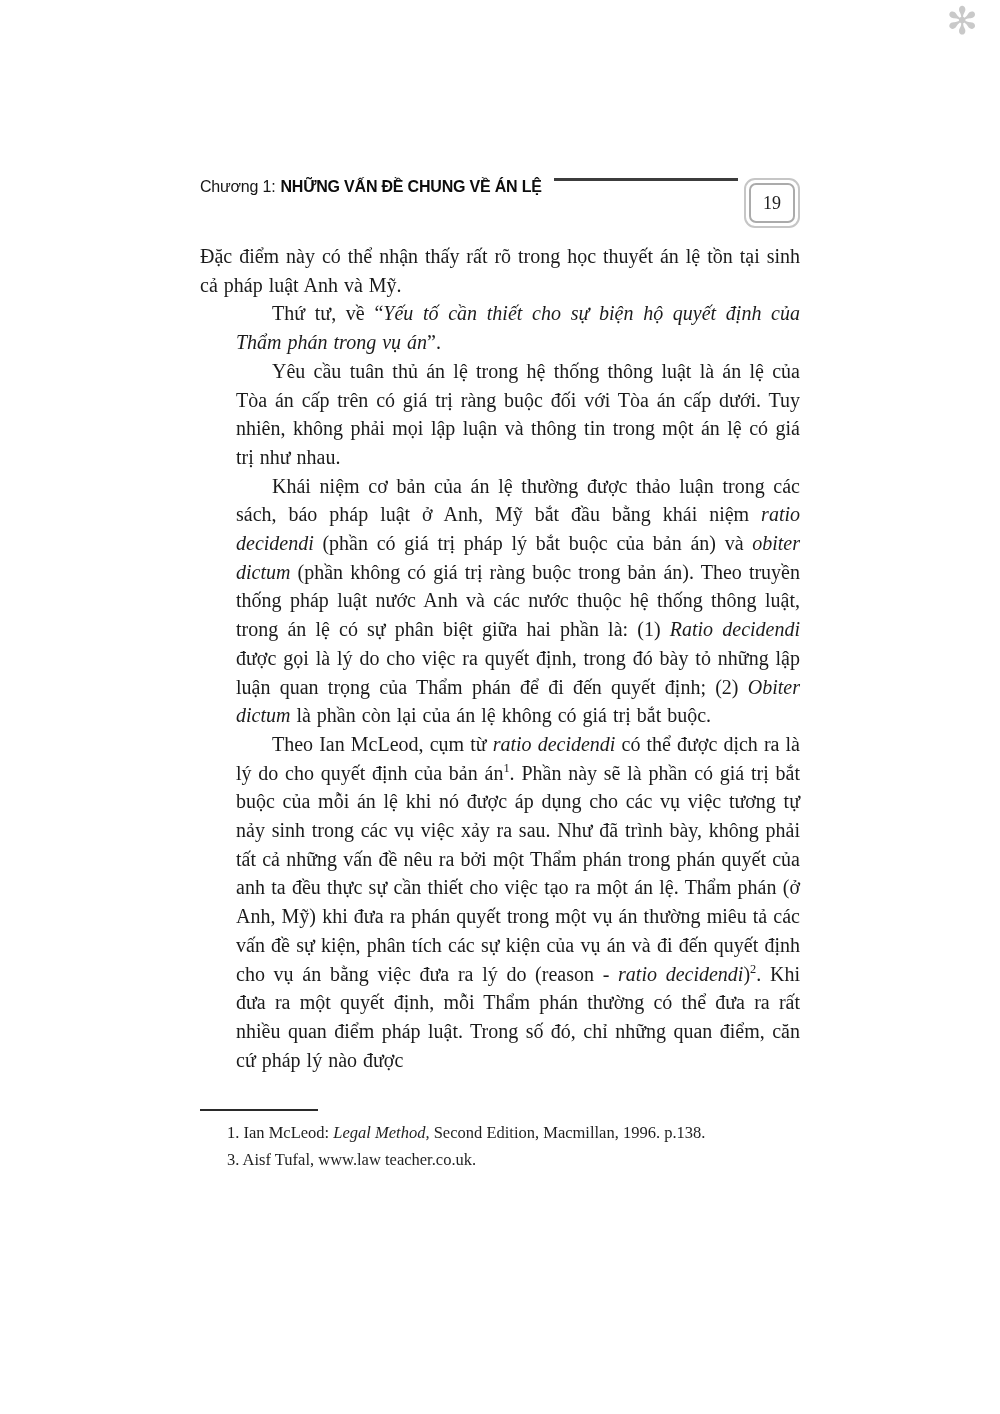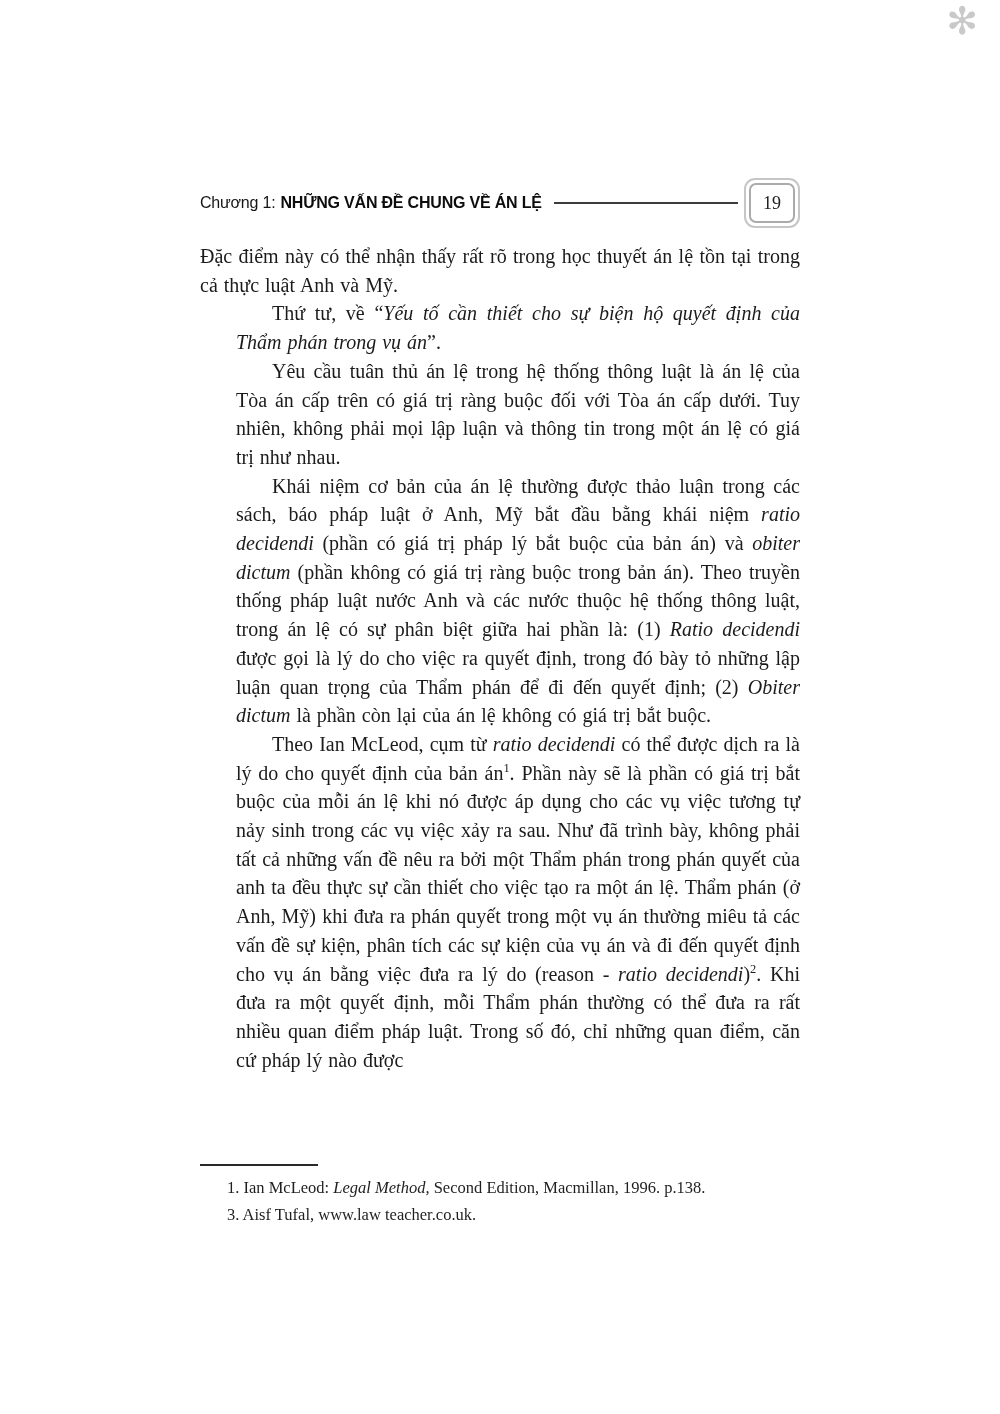--- a/index.html
+++ b/index.html
@@ -22,21 +22,20 @@
     line-height: 1;
     user-select: none;
   }
   
   .chapter-header {
     position: absolute;
     left: 200px;
     top: 178px;
     width: 600px;
     display: flex;
-    align-items: center;
     font-family: "Liberation Sans", sans-serif;
     font-size: 16px;
     white-space: nowrap;
   }
   .chapter-prefix { font-weight: 400; color: #151515; letter-spacing: -0.2px; }
   .chapter-title  { font-weight: 700; color: #0d0d0d; margin-left: 5px; letter-spacing: -0.2px; }
   .header-rule {
     flex: 1 1 auto;
     height: 2.5px;
     background: #3c3c3c;
@@ -77,21 +76,21 @@
     text-align: justify;
     word-spacing: 1px;
   }
   .body-text p.indent { text-indent: 36px; margin-left: 36px; }
   em { font-style: italic; }
   sup { font-size: 0.62em; line-height: 0; vertical-align: super; }
   
   .footnotes {
     position: absolute;
     left: 200px;
-    top: 1164px;
+    top: 1109px;
     width: 600px;
   }
   .footnote-divider {
     width: 118px;
     height: 2px;
     background: #2a2a2a;
     margin-bottom: 9px;
   }
   .footnote-item {
     font-size: 16.5px;
@@ -112,21 +111,21 @@
     <span class="chapter-title">NHỮNG VẤN ĐỀ CHUNG VỀ ÁN LỆ</span>
     <span class="header-rule"></span>
     <span class="page-number-box">
       <span class="page-number-inner">
         <span class="page-number">19</span>
       </span>
     </span>
   </div>
 
   <div class="body-text">
-    <p><span>Đặc điểm này có thể nhận thấy rất rõ trong học thuyết án lệ tồn tại trong cả thực luật Anh và Mỹ.</span></p>
+    <p><span>Đặc điểm này có thể nhận thấy rất rõ trong học thuyết án lệ tồn tại sinh cả pháp luật Anh và Mỹ.</span></p>
     <p class="indent"><span>Thứ tư, về “</span><em>Yếu tố cần thiết cho sự biện hộ quyết định của Thẩm phán trong vụ án</em><span>”.</span></p>
     <p class="indent"><span>Yêu cầu tuân thủ án lệ trong hệ thống thông luật là án lệ của Tòa án cấp trên có giá trị ràng buộc đối với Tòa án cấp dưới. Tuy nhiên, không phải mọi lập luận và thông tin trong một án lệ có giá trị như nhau.</span></p>
     <p class="indent"><span>Khái niệm cơ bản của án lệ thường được thảo luận trong các sách, báo pháp luật ở Anh, Mỹ bắt đầu bằng khái niệm </span><em>ratio decidendi</em><span> (phần có giá trị pháp lý bắt buộc của bản án) và </span><em>obiter dictum</em><span> (phần không có giá trị ràng buộc trong bản án). Theo truyền thống pháp luật nước Anh và các nước thuộc hệ thống thông luật, trong án lệ có sự phân biệt giữa hai phần là: (1) </span><em>Ratio decidendi</em><span> được gọi là lý do cho việc ra quyết định, trong đó bày tỏ những lập luận quan trọng của Thẩm phán để đi đến quyết định; (2) </span><em>Obiter dictum</em><span> là phần còn lại của án lệ không có giá trị bắt buộc.</span></p>
     <p class="indent"><span>Theo Ian McLeod, cụm từ </span><em>ratio decidendi</em><span> có thể được dịch ra là lý do cho quyết định của bản án</span><sup>1</sup><span>. Phần này sẽ là phần có giá trị bắt buộc của mỗi án lệ khi nó được áp dụng cho các vụ việc tương tự nảy sinh trong các vụ việc xảy ra sau. Như đã trình bày, không phải tất cả những vấn đề nêu ra bởi một Thẩm phán trong phán quyết của anh ta đều thực sự cần thiết cho việc tạo ra một án lệ. Thẩm phán (ở Anh, Mỹ) khi đưa ra phán quyết trong một vụ án thường miêu tả các vấn đề sự kiện, phân tích các sự kiện của vụ án và đi đến quyết định cho vụ án bằng việc đưa ra lý do (reason - </span><em>ratio decidendi</em><span>)</span><sup>2</sup><span>. Khi đưa ra một quyết định, mỗi Thẩm phán thường có thể đưa ra rất nhiều quan điểm pháp luật. Trong số đó, chỉ những quan điểm, căn cứ pháp lý nào được</span></p>
   </div>
 
   <div class="footnotes">
     <div class="footnote-divider"></div>
     <div class="footnote-item"><span>1. Ian McLeod: </span><em>Legal Method,</em><span> Second Edition, Macmillan, 1996. p.138.</span></div>
     <div class="footnote-item"><span>3. Aisf Tufal, www.law teacher.co.uk.</span></div>

